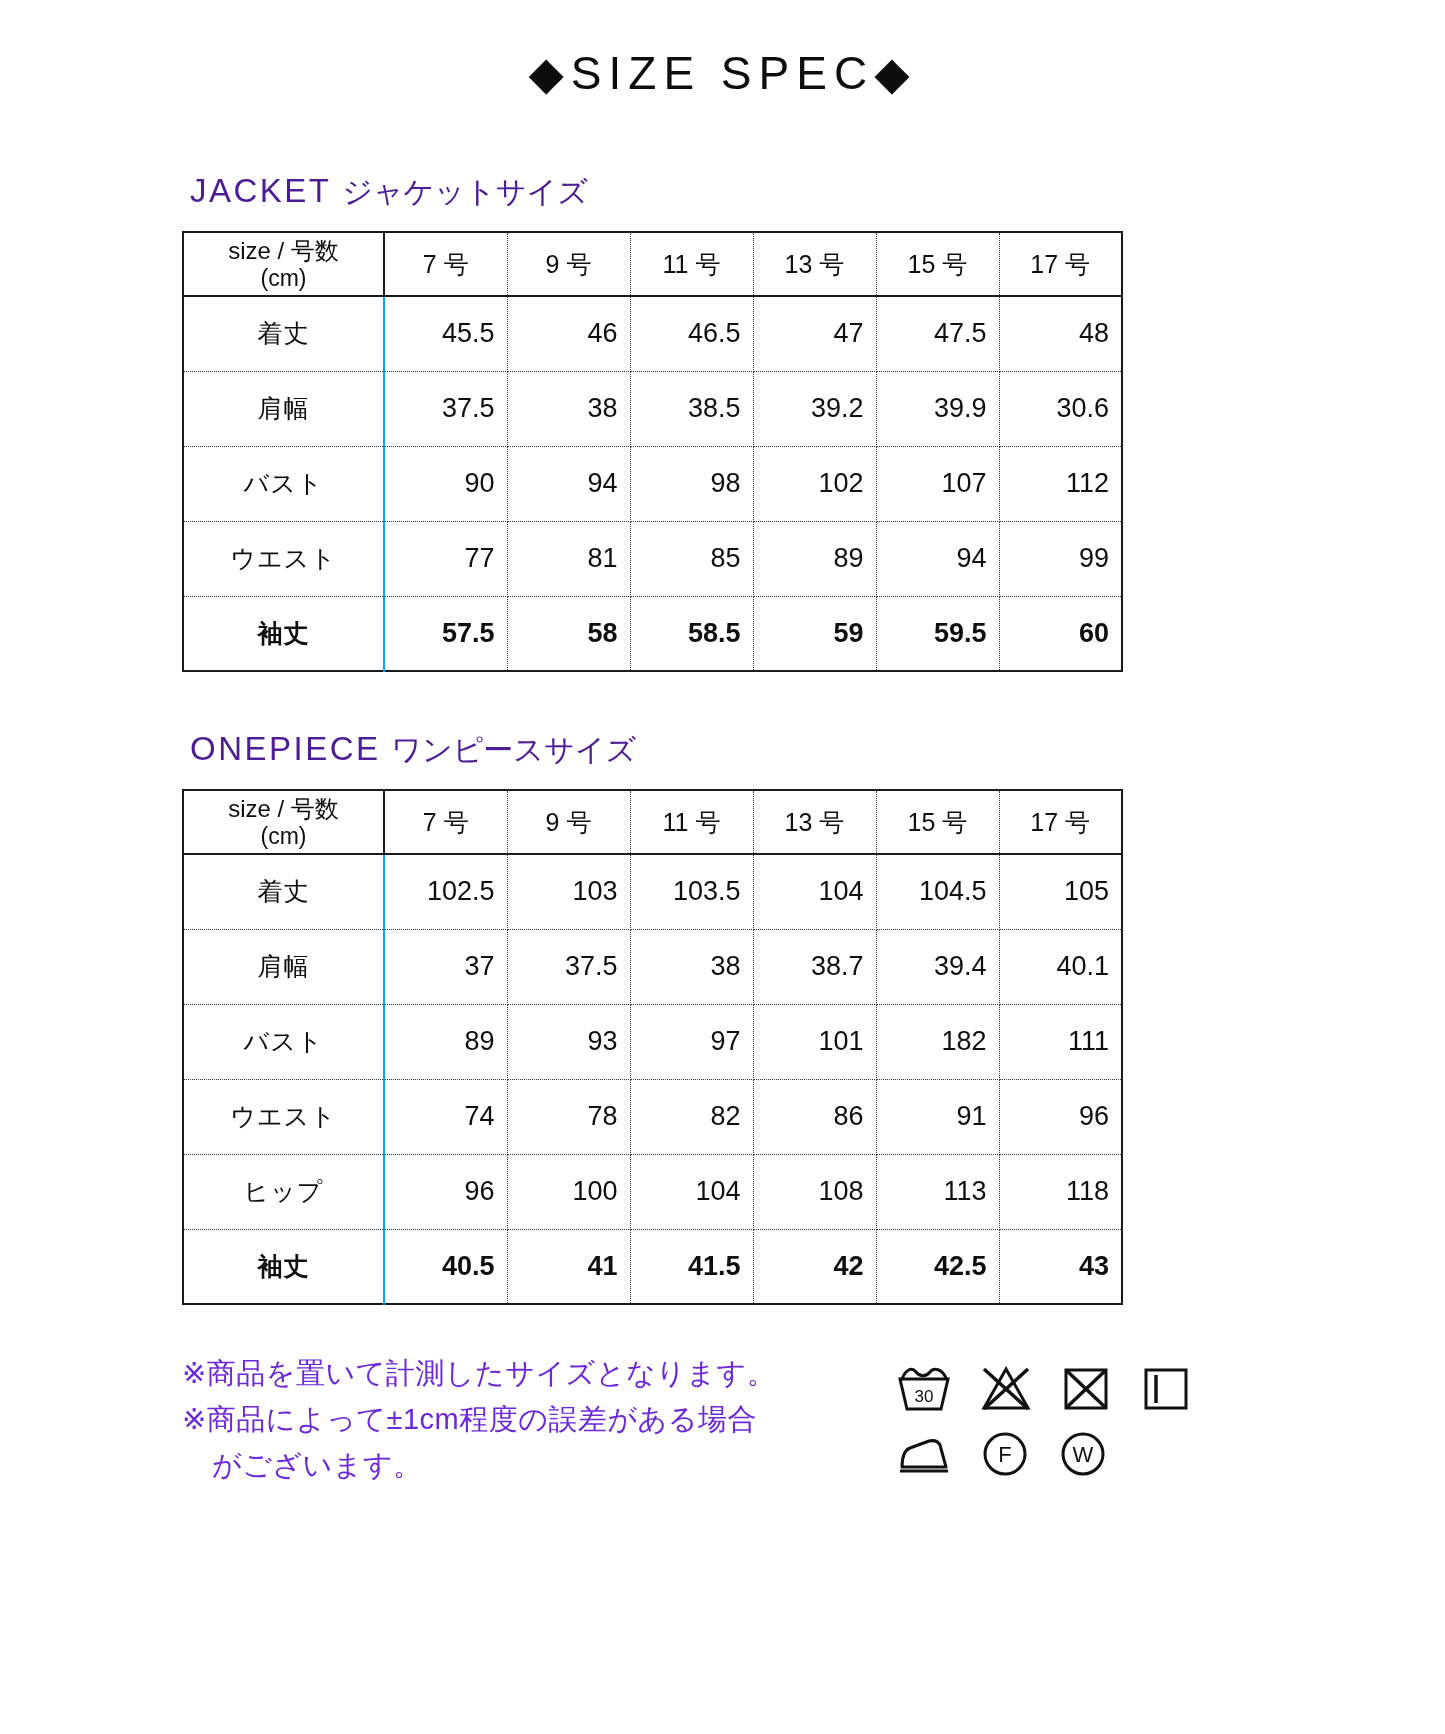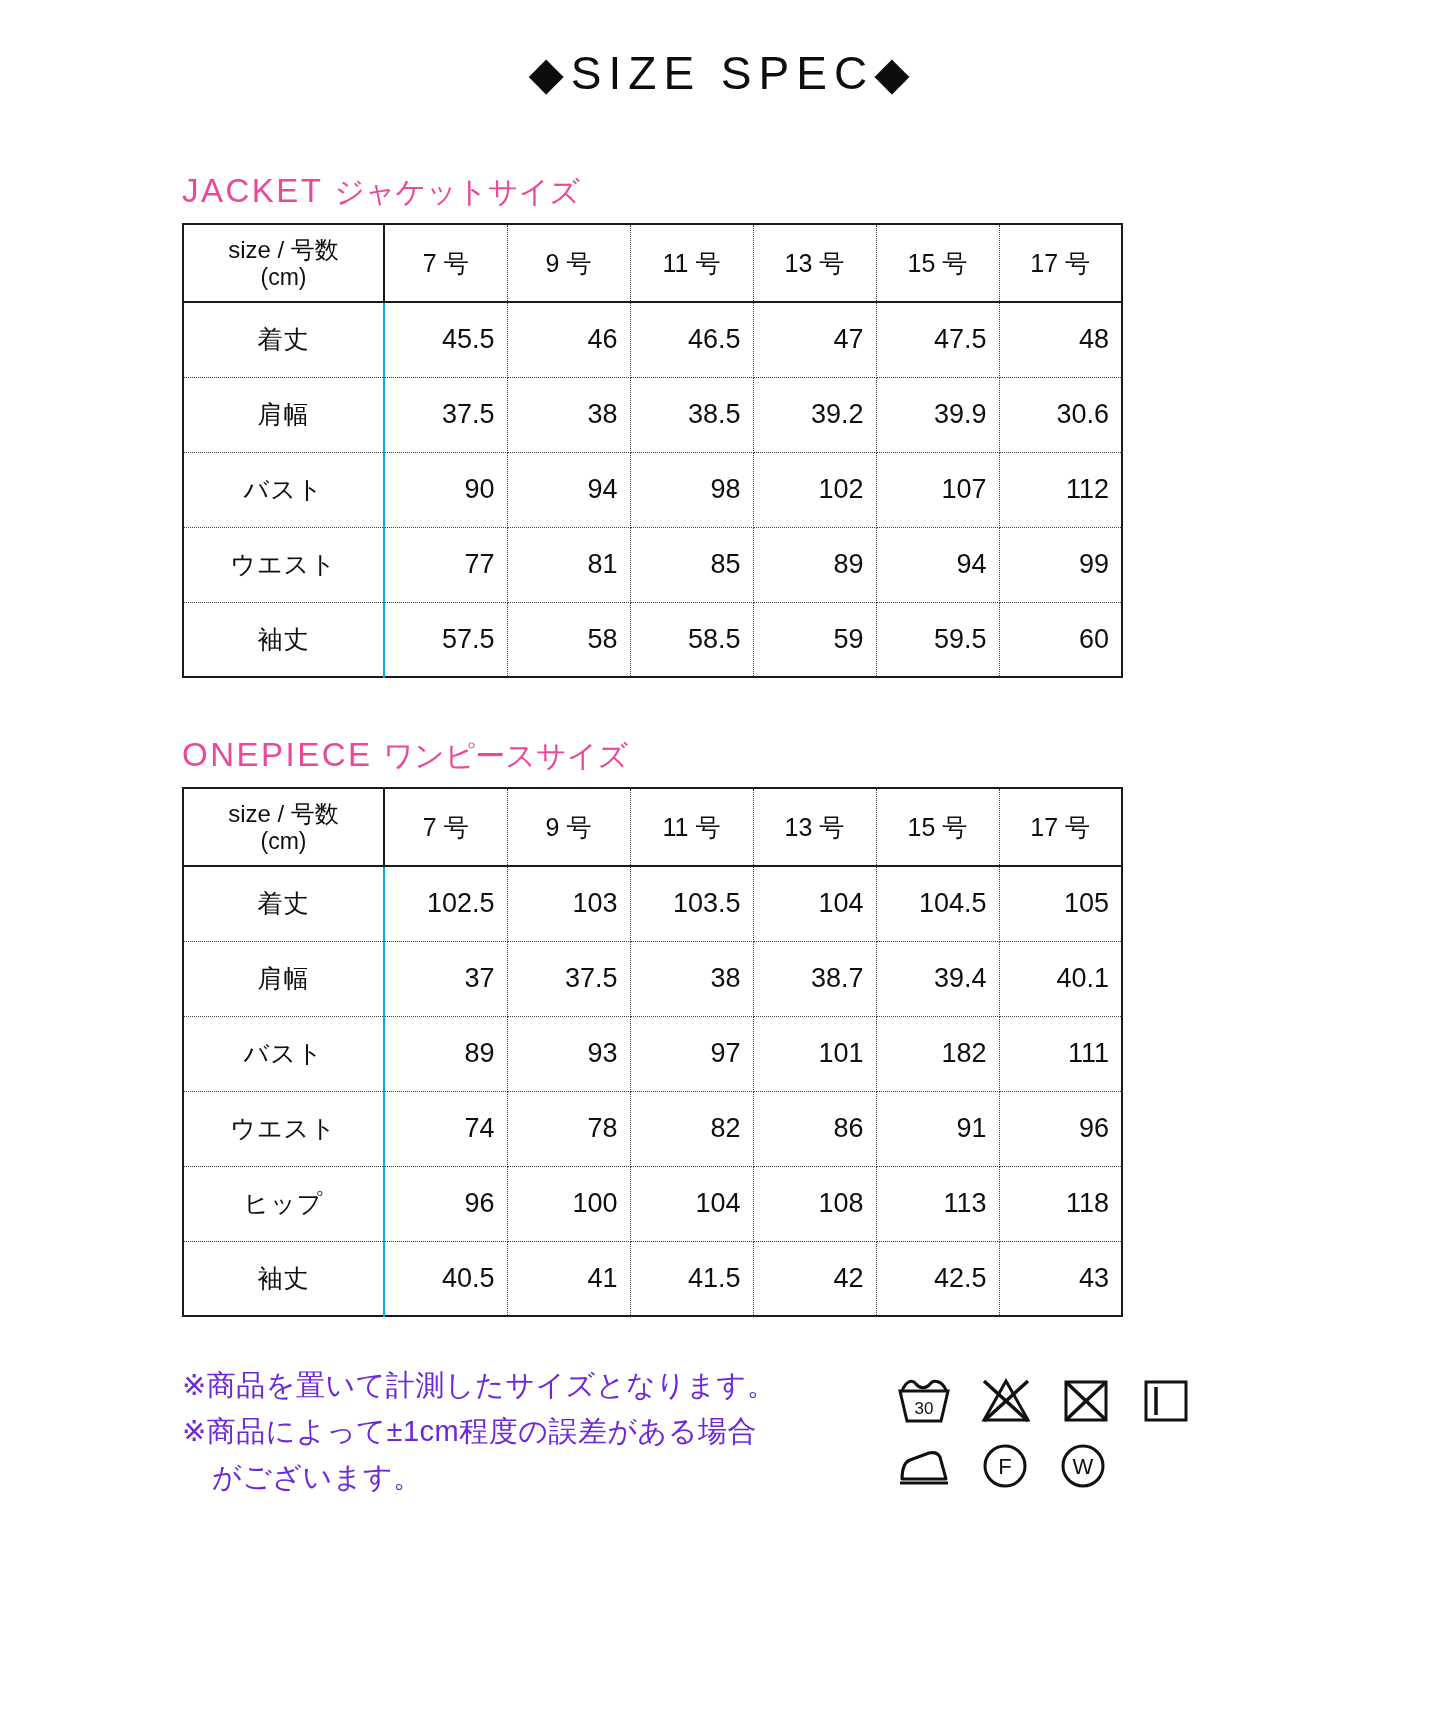--- a/index.html
+++ b/index.html
@@ -23,22 +23,22 @@
     margin: 0;
     padding-top: 46px;
     color: #0d0d0d;
   }
 
   
   .section-heading {
     font-size: 33px;
     font-weight: 400;
     letter-spacing: 1.5px;
-    color: #ec4899;
-    margin: 0;
+    color: #4c1d95;
+    margin: 8px;
     padding: 0 0 10px 0;
   }
   .section-heading .en { letter-spacing: 2.5px; }
   .section-heading .jp { font-size: 30px; letter-spacing: 0px; }
 
   
   .content {
     padding-left: 182px;
     padding-right: 100px;
   }
@@ -65,21 +65,21 @@
     font-size: 25px;
     color: #0f0f0f;
     height: 75px;
     padding: 0 14px;
   }
 
   
   table.size-table thead th {
     border-bottom: 2px solid #1a1a1a;
     text-align: center;
-    height: 78px;
+    height: 64px;
     line-height: 1.15;
   }
   table.size-table thead th.hdr-label {
     border-right: 2px solid #1a1a1a;
     font-size: 24px;
   }
   table.size-table thead th.hdr-label .sub { display: block; font-size: 23px; }
   table.size-table thead th.hdr-size {
     border-right: 1px dotted #3a3a3a;
     font-size: 25px;
@@ -95,21 +95,21 @@
     letter-spacing: 1px;
   }
   table.size-table tbody td.val {
     text-align: right;
     border-right: 1px dotted #3a3a3a;
     border-bottom: 1px dotted #3a3a3a;
     font-size: 27px;
     padding-right: 12px;
   }
   table.size-table tbody td.val:last-child { border-right: none; }
-  table.size-table tbody tr:last-child td { border-bottom: none; }
+  table.size-table tbody tr:last-child td { border-bottom: none; font-weight: bold; }
 
   
   .bottom-area {
     display: flex;
     align-items: flex-start;
     margin-top: 46px;
   }
   .notes {
     font-size: 29px;
     line-height: 1.58;

